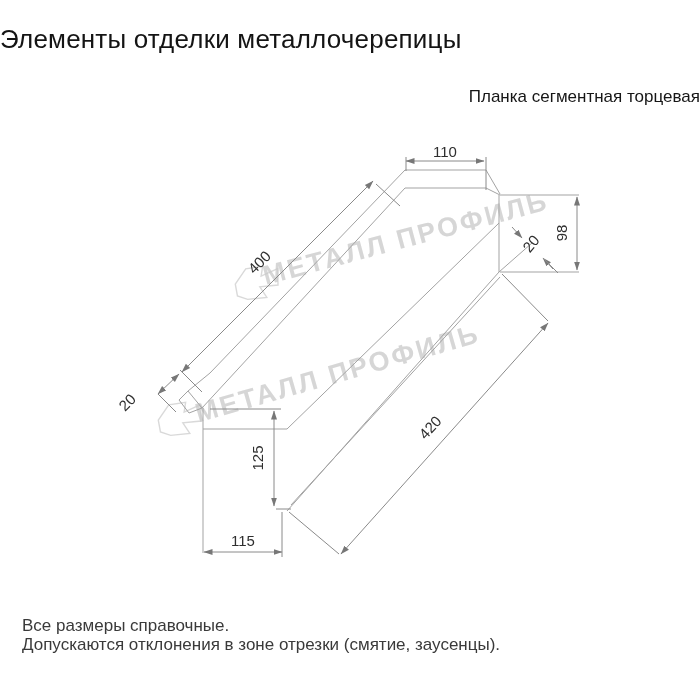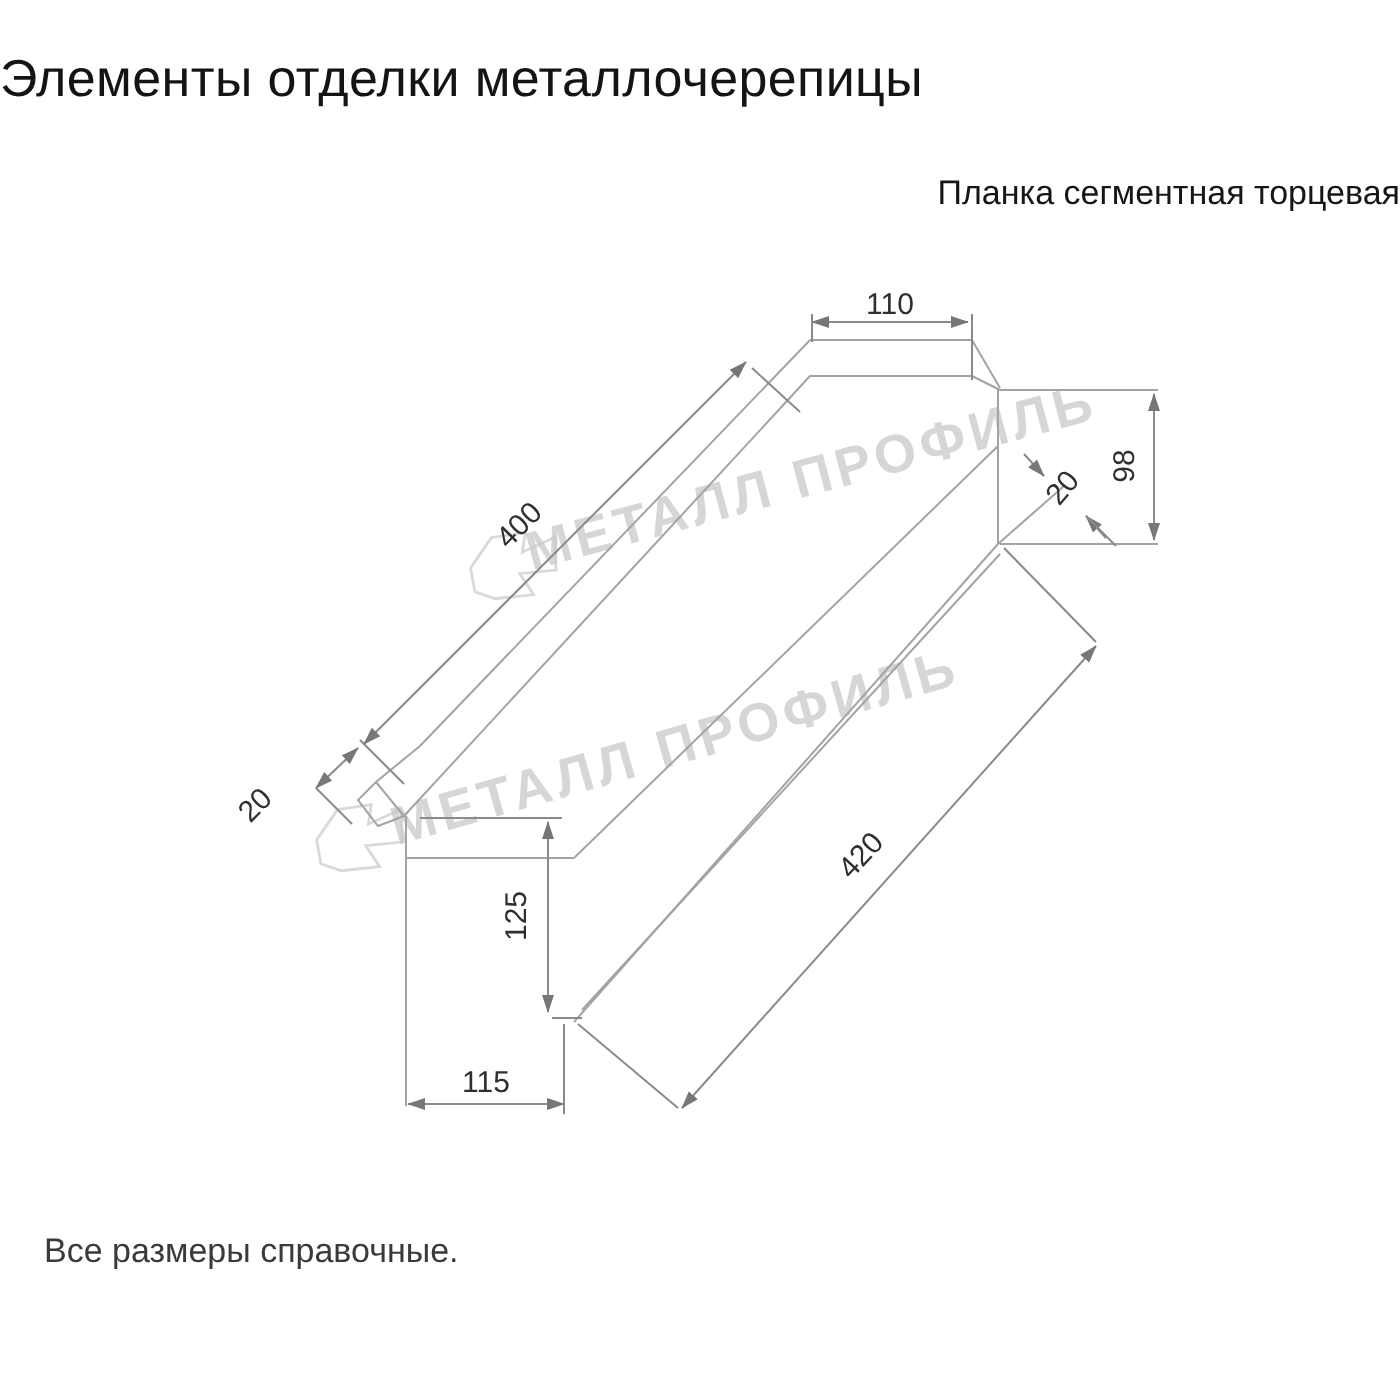--- a/index.html
+++ b/index.html
@@ -102,13 +102,14 @@
     <text class="dimtext" transform="translate(263,266) rotate(-45)" text-anchor="middle">400</text>
     <text class="dimtext" transform="translate(131,406) rotate(-45)" text-anchor="middle">20</text>
     <text class="dimtext" transform="translate(263,458) rotate(-90)" text-anchor="middle">125</text>
     <text class="dimtext" x="243" y="546" text-anchor="middle">115</text>
     <text class="dimtext" transform="translate(434,431) rotate(-47)" text-anchor="middle">420</text>
   </g>
 </svg>
 
 <div class="footer">
   <div>Все размеры справочные.</div>
+  <div>Допускаются отклонения в зоне отрезки (смятие, заусенцы).</div>
 </div>
 
 </body></html>

